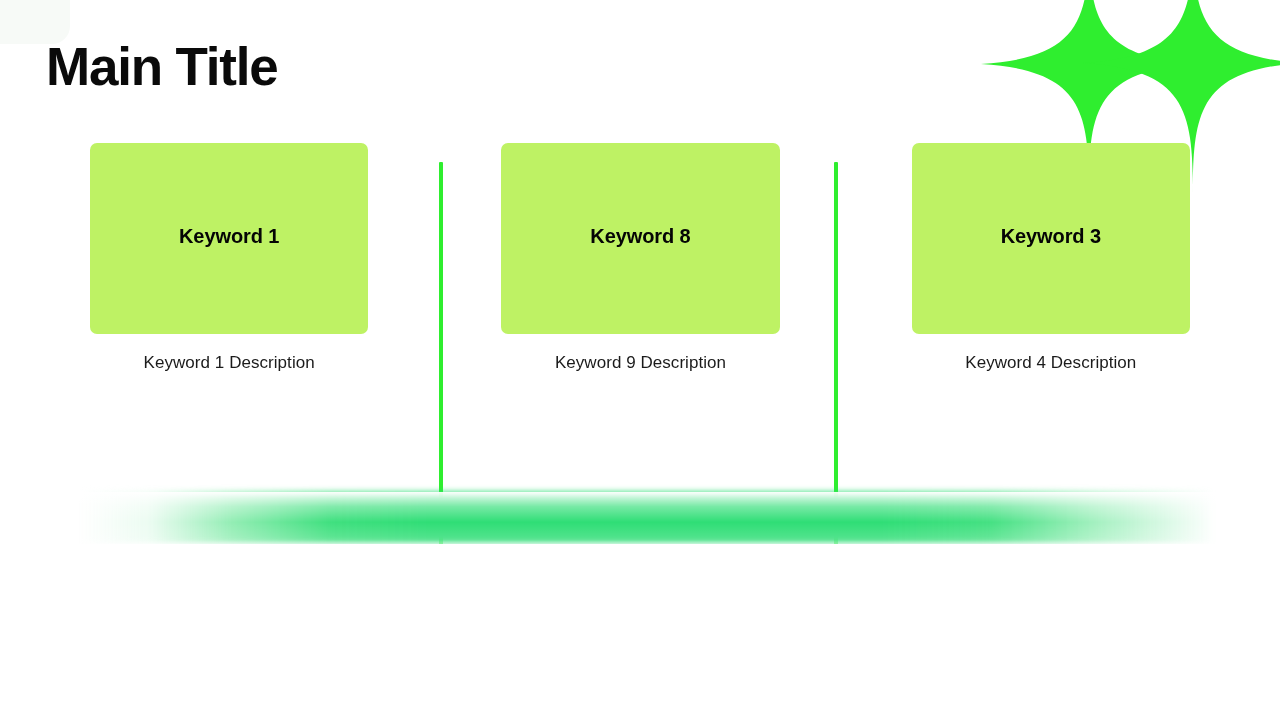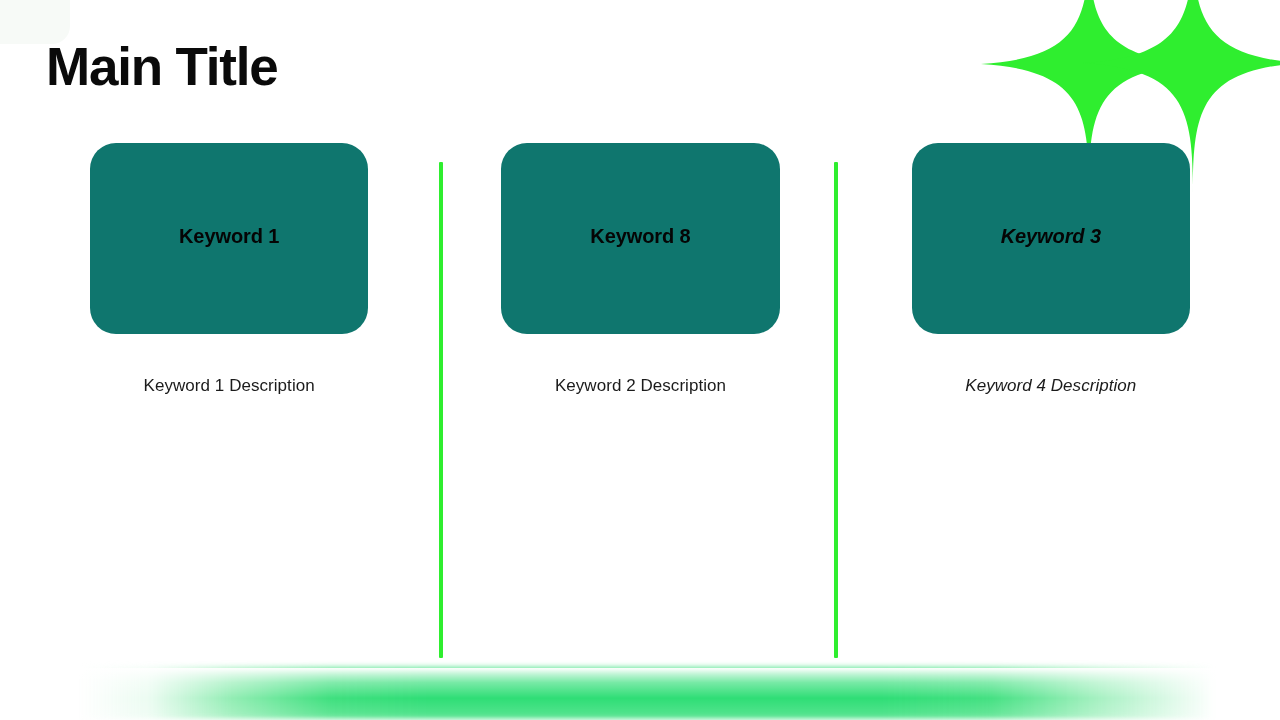--- a/index.html
+++ b/index.html
@@ -10,21 +10,21 @@
     width: 1280px;
     height: 720px;
     background: #ffffff;
     font-family: "Liberation Sans", sans-serif;
     overflow: hidden;
   }
 
   #slide {
     position: relative;
     width: 1280px;
-    height: 720px;
+    height: 544px;
     background: #ffffff;
     overflow: hidden;
   }
 
   
   .corner-ghost {
     position: absolute;
     left: -26px;
     top: -30px;
     width: 96px;
@@ -69,42 +69,42 @@
   }
   .column {
     position: relative;
     flex: 1 1 0;
     display: flex;
     flex-direction: column;
     align-items: center;
   }
   .col-1 { padding: 0 45px 0 90px; }
   .col-2 { padding: 0 87px 0 88px; }
-  .col-3 { padding: 0 90px 0 45px; font-style: italic; }
+  .col-3 { padding: 0 90px 0 45px; }
 
   .card {
     width: 100%;
     height: 191px;
-    background: #0f766e;
-    border-radius: 26px;
+    background: #bef264;
+    border-radius: 7px;
     display: flex;
     align-items: center;
     justify-content: center;
   }
   .card-label {
     font-size: 20px;
     font-weight: 700;
     color: #050505;
     letter-spacing: -0.1px;
     position: relative;
     top: -2px;
   }
 
   .desc {
-    margin-top: 42px;
+    margin-top: 19px;
     font-size: 17px;
     font-weight: 400;
     color: #1b1b1b;
     text-align: center;
     letter-spacing: 0.05px;
   }
 
   
   .divider {
     position: absolute;
@@ -174,21 +174,21 @@
       <div class="card">
         <span class="card-label">Keyword 1</span>
       </div>
       <div class="desc">Keyword 1 Description</div>
     </div>
 
     <div class="column col-2">
       <div class="card">
         <span class="card-label">Keyword 8</span>
       </div>
-      <div class="desc">Keyword 2 Description</div>
+      <div class="desc">Keyword 9 Description</div>
     </div>
 
     <div class="column col-3">
       <div class="card">
         <span class="card-label">Keyword 3</span>
       </div>
       <div class="desc">Keyword 4 Description</div>
     </div>
 
   </div>

